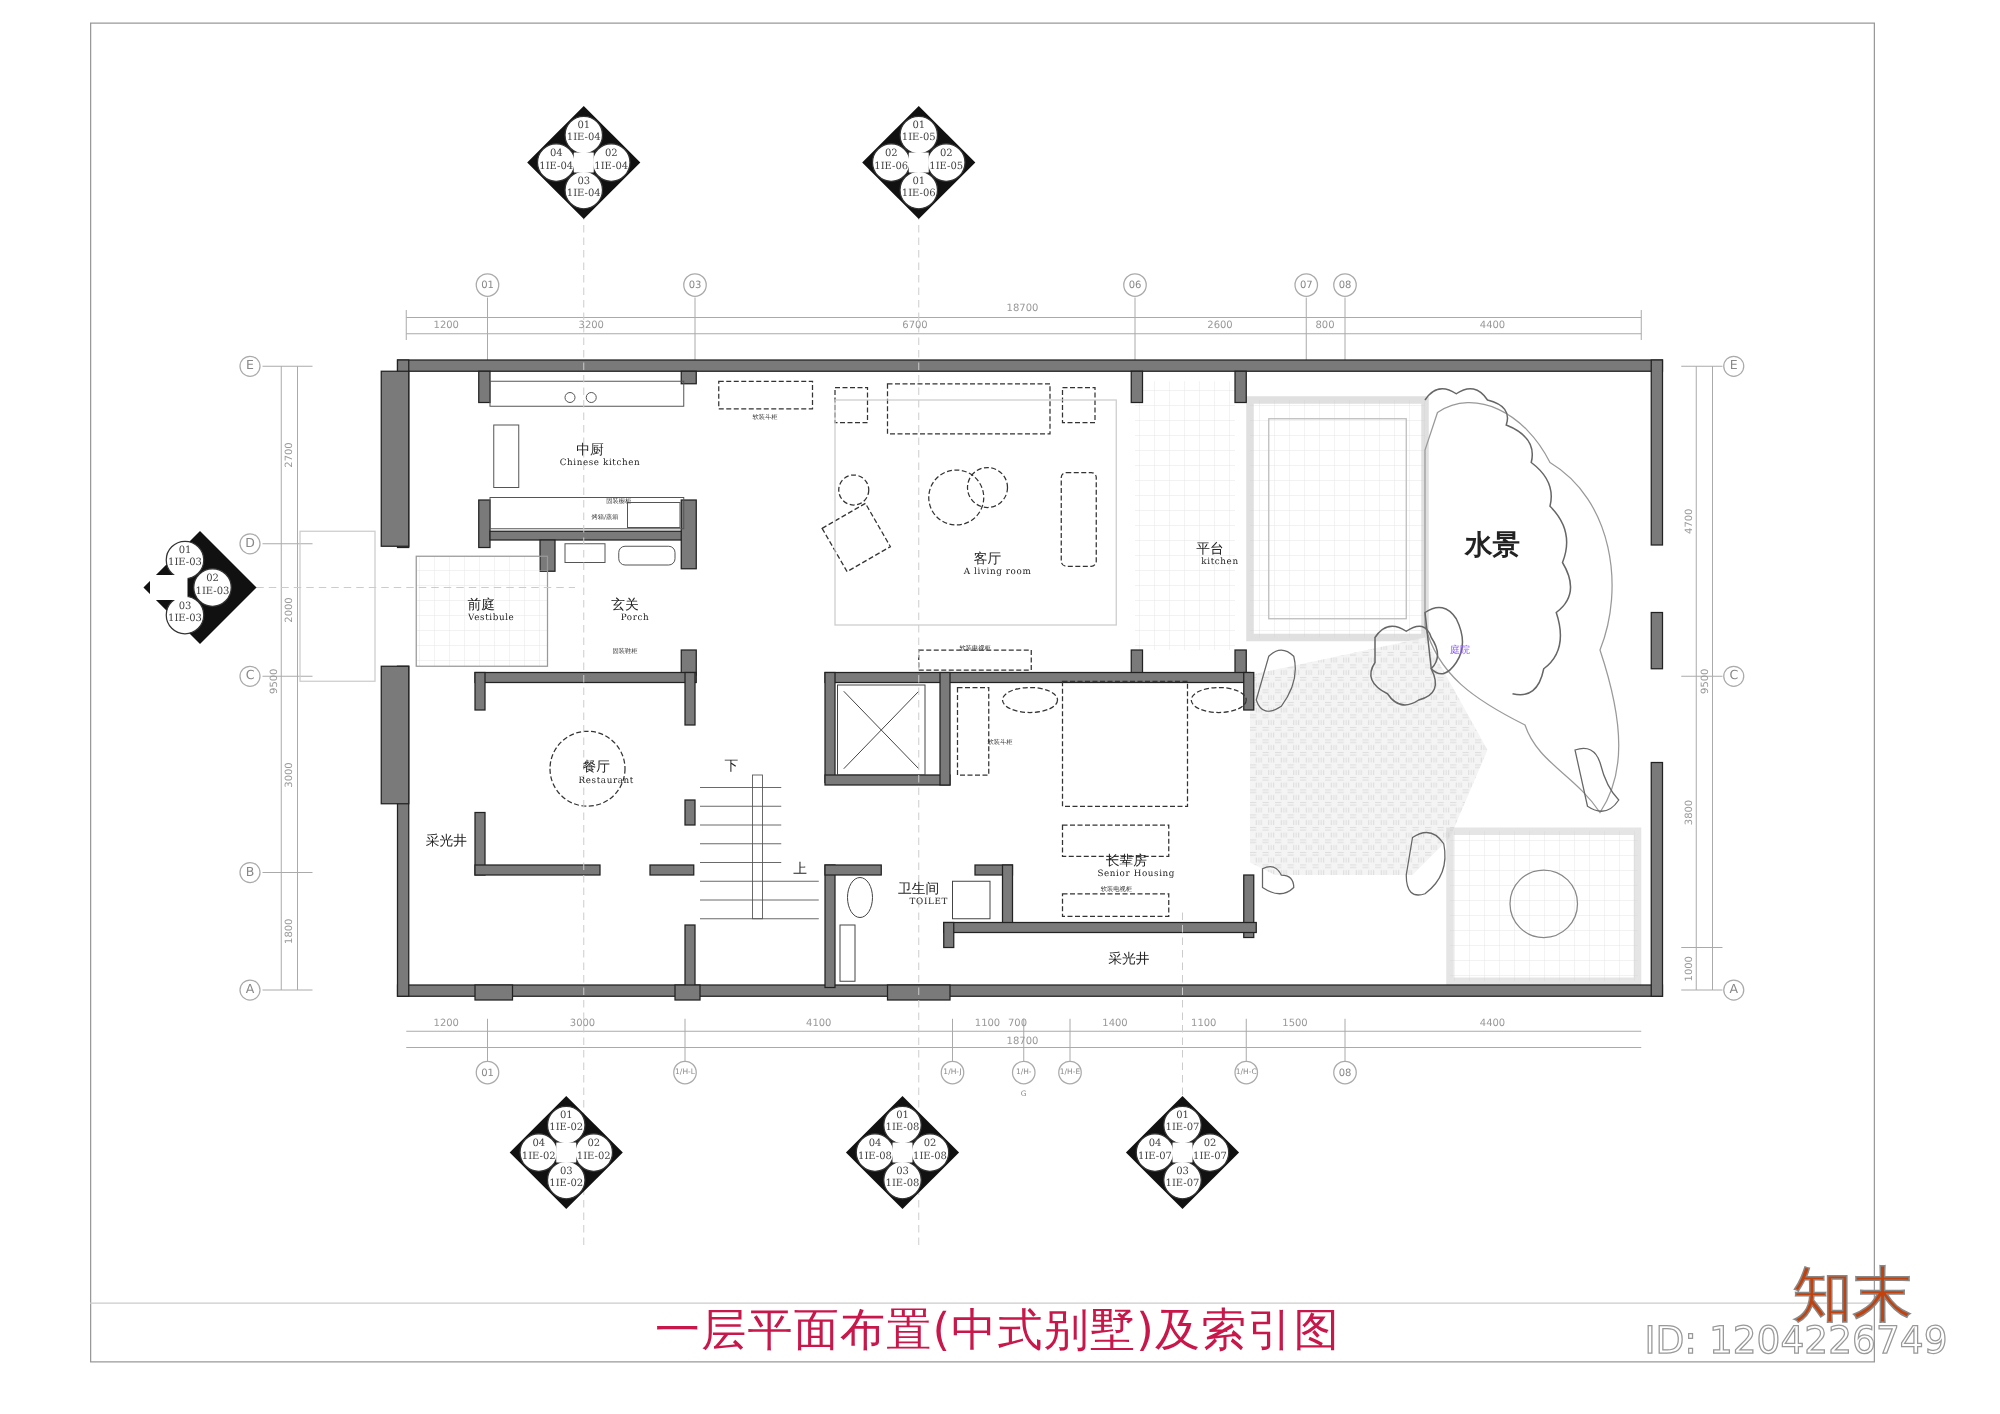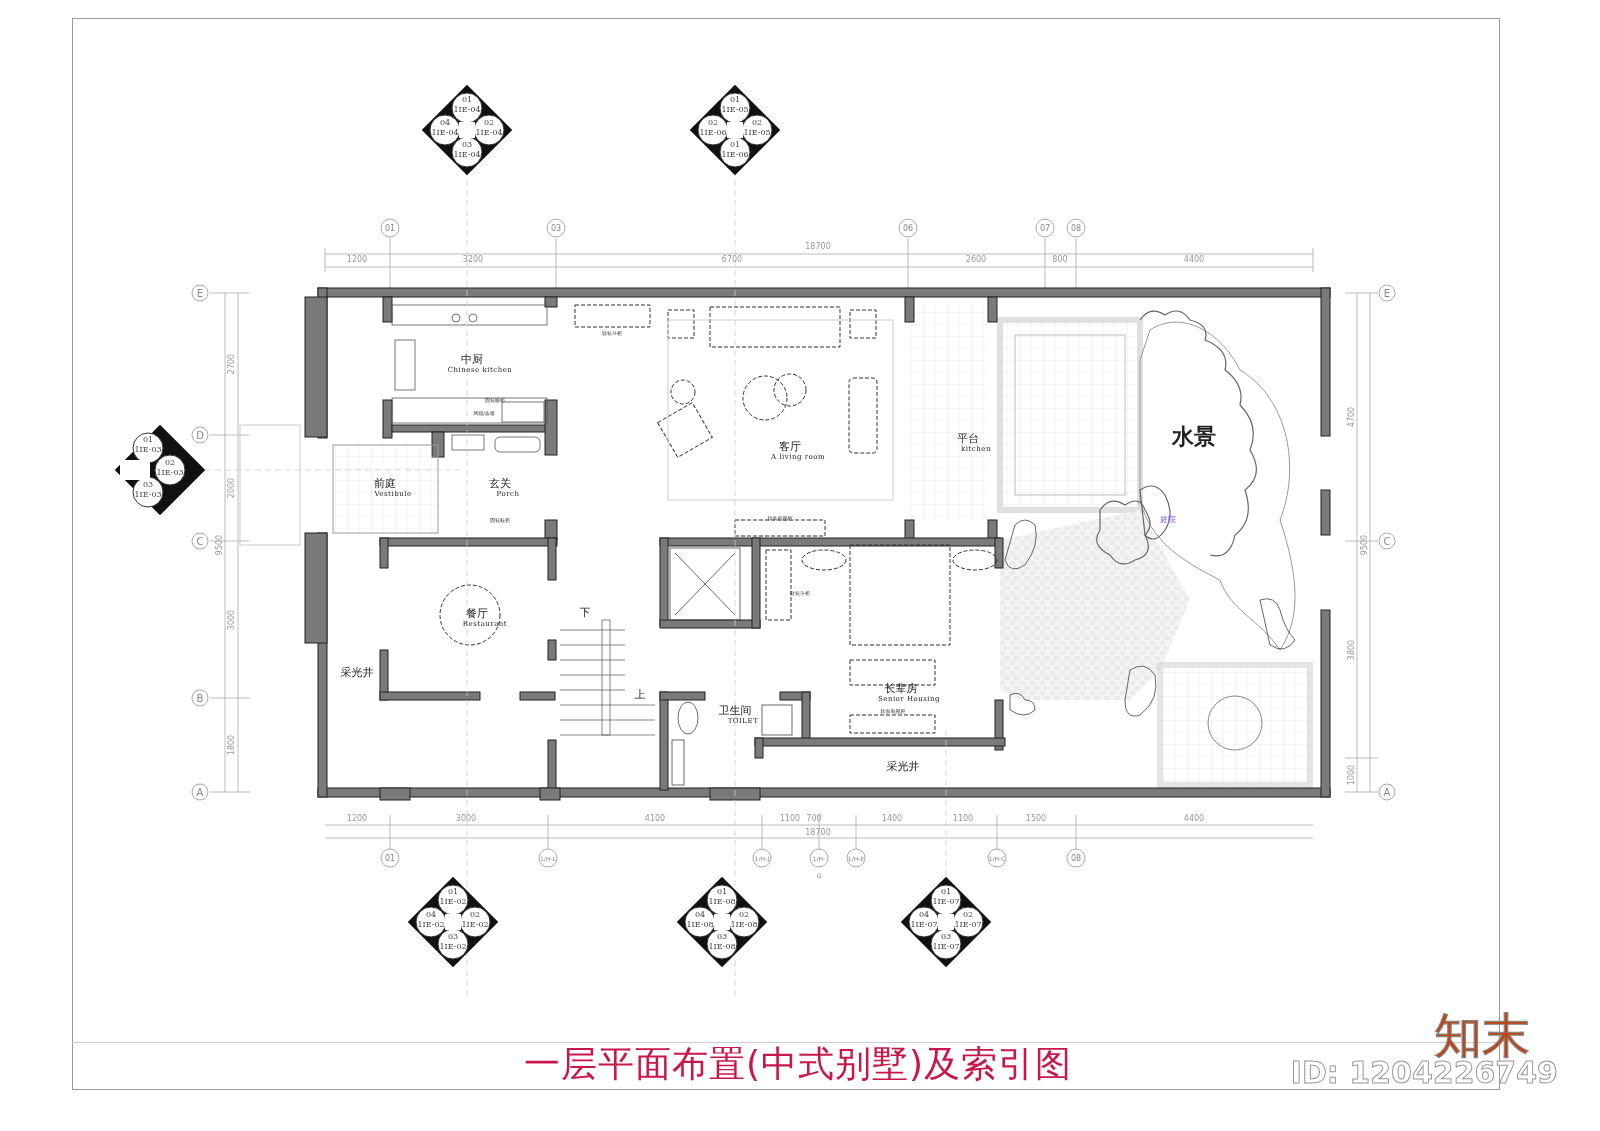--- a/index.html
+++ b/index.html
@@ -2,21 +2,21 @@
 <html><head>
 <meta charset="utf-8">
 <style>
   html,body{margin:0;padding:0;background:#fff;}
   body{width:1600px;height:1131px;position:relative;overflow:hidden;font-family:"DejaVu Serif",serif;}
   .frame{position:absolute;left:72px;top:18px;width:1426px;height:1070px;border:1px solid #999;}
   .titlebar-line{position:absolute;left:72px;top:1042px;width:1426px;height:0;border-top:1px solid #ccc;}
   svg.plan{position:absolute;left:0;top:0;}
   .title{position:absolute;left:0;width:1548px;text-align:center;top:1040px;font-family:"DejaVu Sans",sans-serif;font-size:36px;color:#c8174a;letter-spacing:1px;margin-left:24px;}
   .brand{position:absolute;right:70px;top:980px;font-family:"DejaVu Sans",sans-serif;font-size:48px;color:#c2410c;-webkit-text-stroke:1.2px #888;font-weight:300;margin-top:24px;}
-  .idtxt{position:absolute;right:42px;top:1055px;font-family:"DejaVu Sans",sans-serif;font-size:30px;color:#fff;font-weight:bold;-webkit-text-stroke:1px #999;}
+  .idtxt{position:absolute;right:42px;top:1055px;font-family:"DejaVu Sans",sans-serif;font-size:30px;color:#fff;-webkit-text-stroke:1px #999;}
   .lbl{position:absolute;text-align:center;color:#222;white-space:nowrap;transform:translateX(-50%);}
   .lbl .cn{font-size:11px;display:block;line-height:13px;}
   .lbl .en{font-size:7px;display:block;letter-spacing:0.5px;line-height:9px;margin-left:16px;}
   .big{font-size:22px !important;font-weight:bold;}
   .note{position:absolute;font-size:5px;color:#333;transform:translateX(-50%);white-space:nowrap;}
   .dim{position:absolute;font-family:"DejaVu Sans",sans-serif;font-size:8px;color:#999;transform:translateX(-50%);white-space:nowrap;}
   .dimv{position:absolute;font-family:"DejaVu Sans",sans-serif;font-size:8px;color:#999;transform:translate(-50%,-50%) rotate(-90deg);white-space:nowrap;}
   .axis{position:absolute;width:17px;height:17px;border:1px solid #aaa;border-radius:50%;font-size:8px;color:#888;text-align:center;line-height:17px;transform:translate(-50%,-50%);background:#fff;font-family:"DejaVu Sans",sans-serif;}
   .axis.row{width:15px;height:15px;line-height:15px;font-size:10px;}
   .idx{position:absolute;width:0;height:0;}

